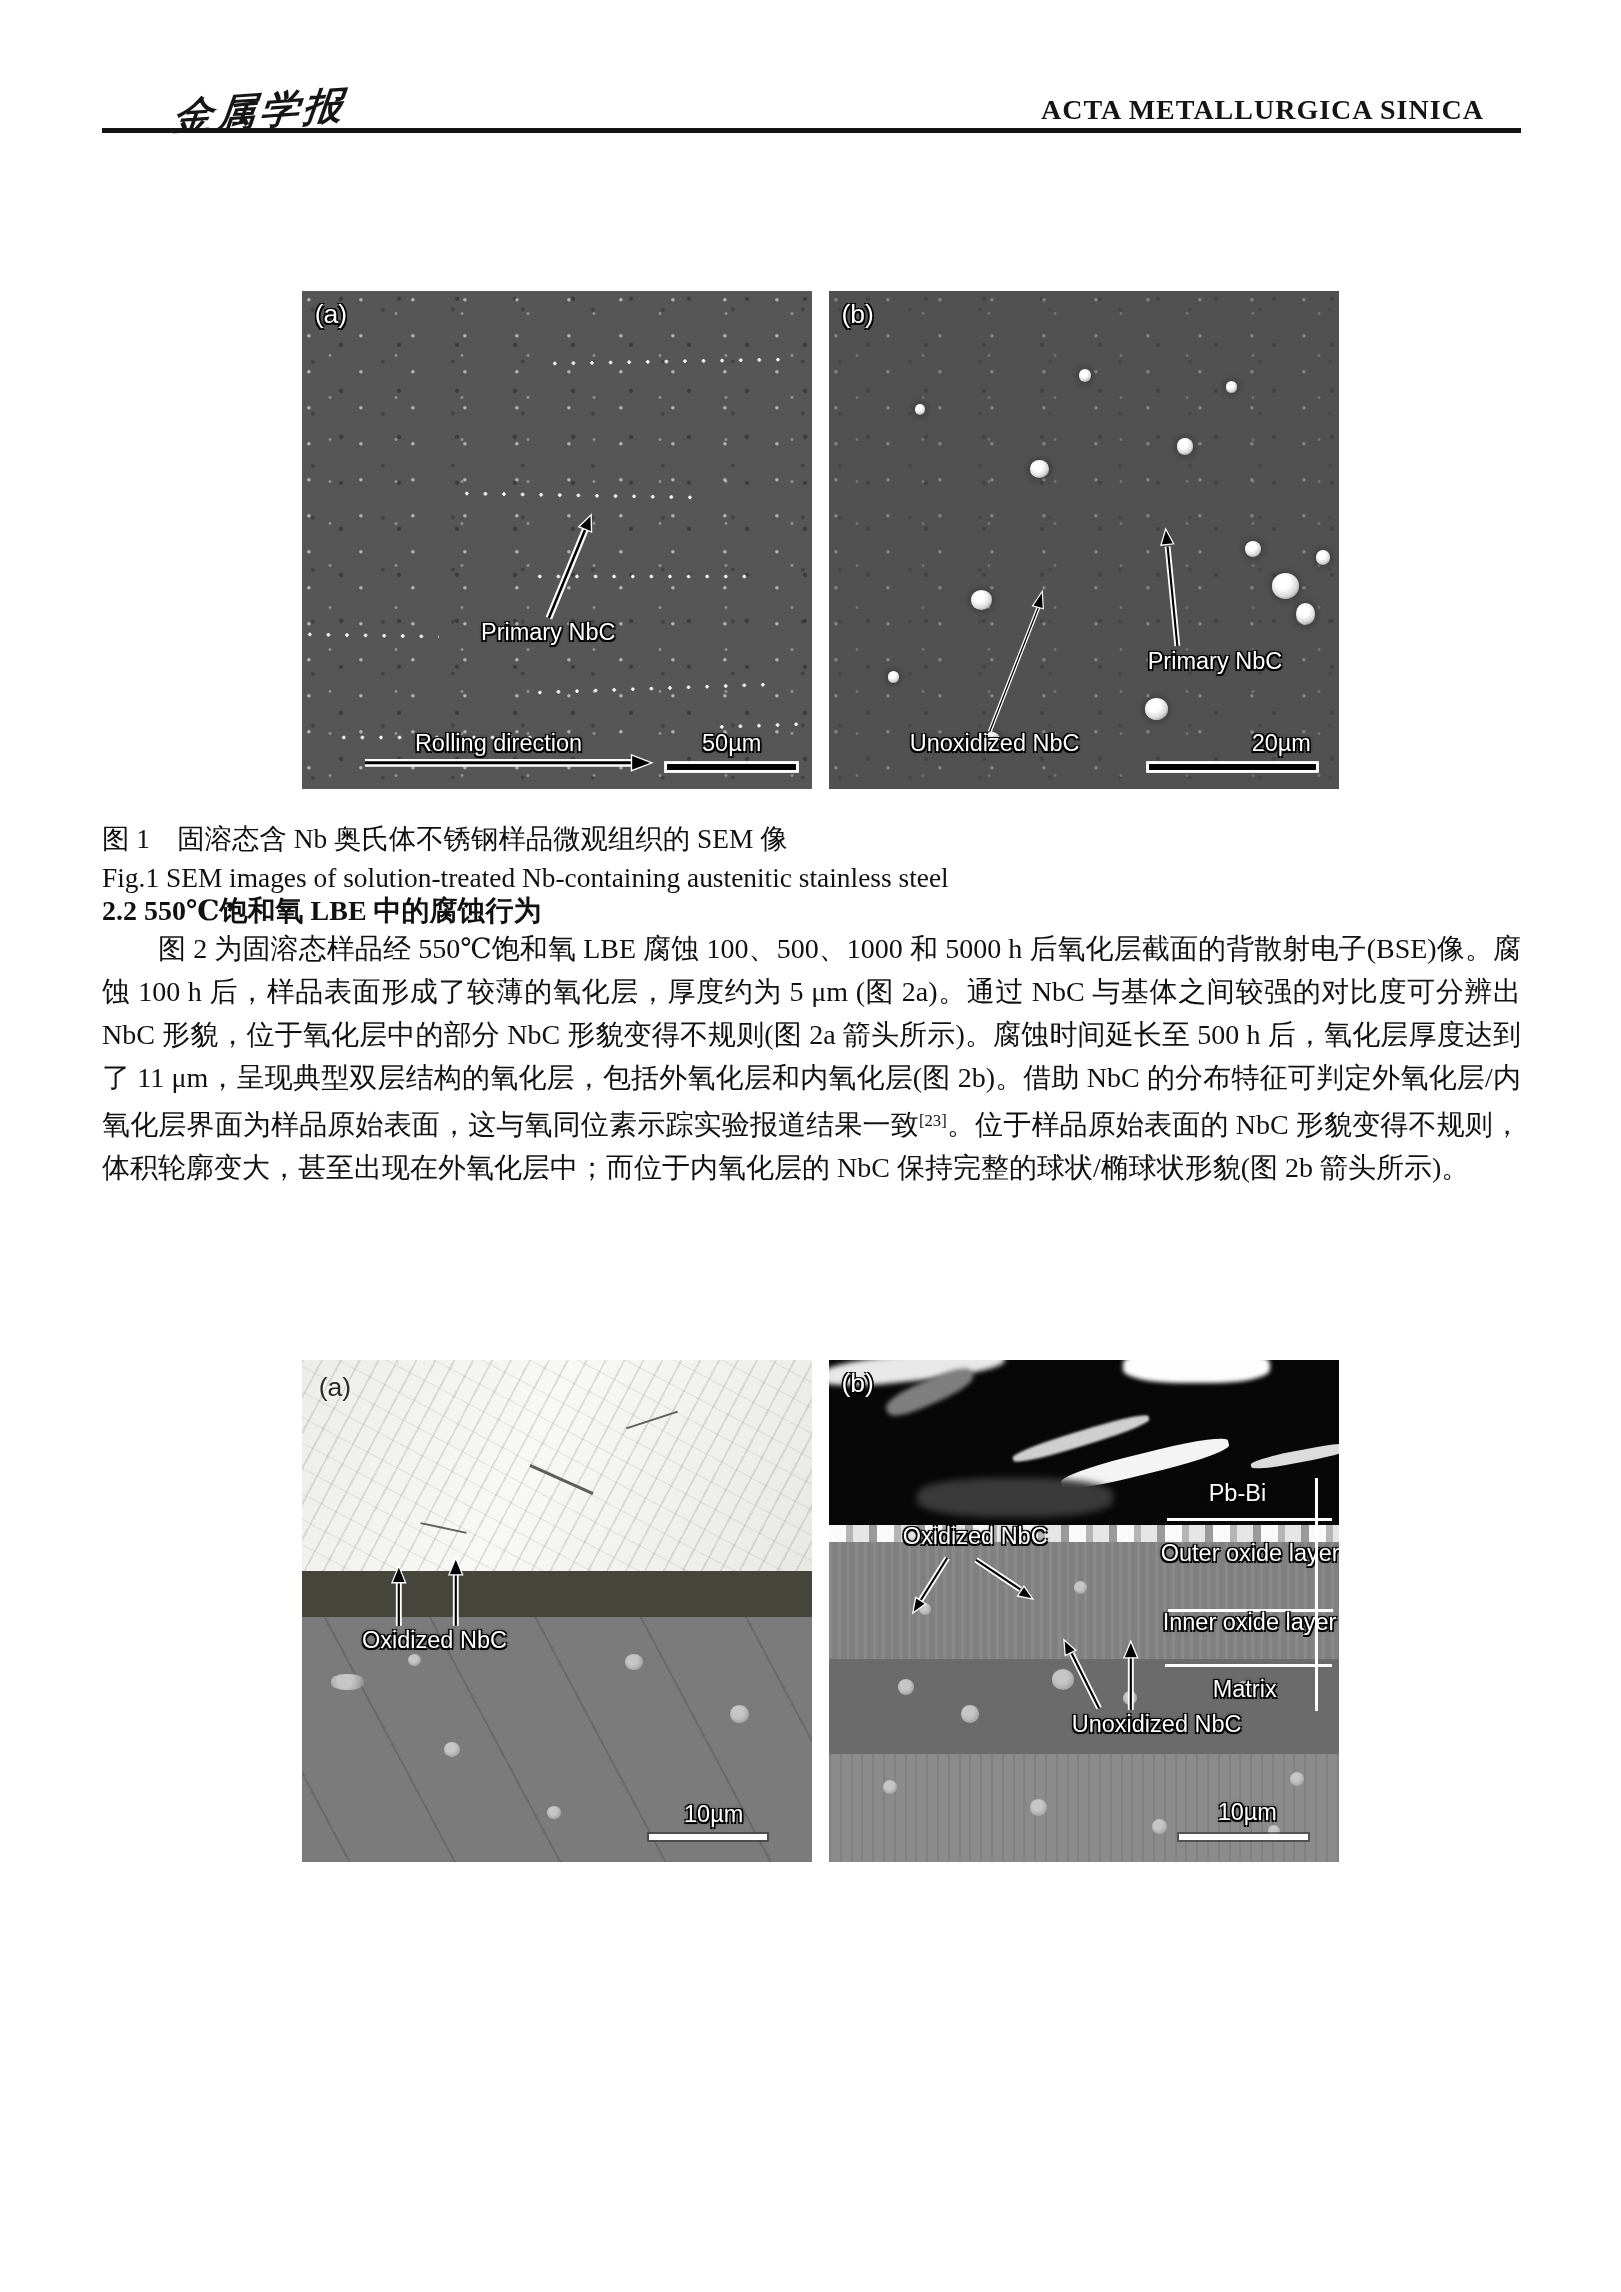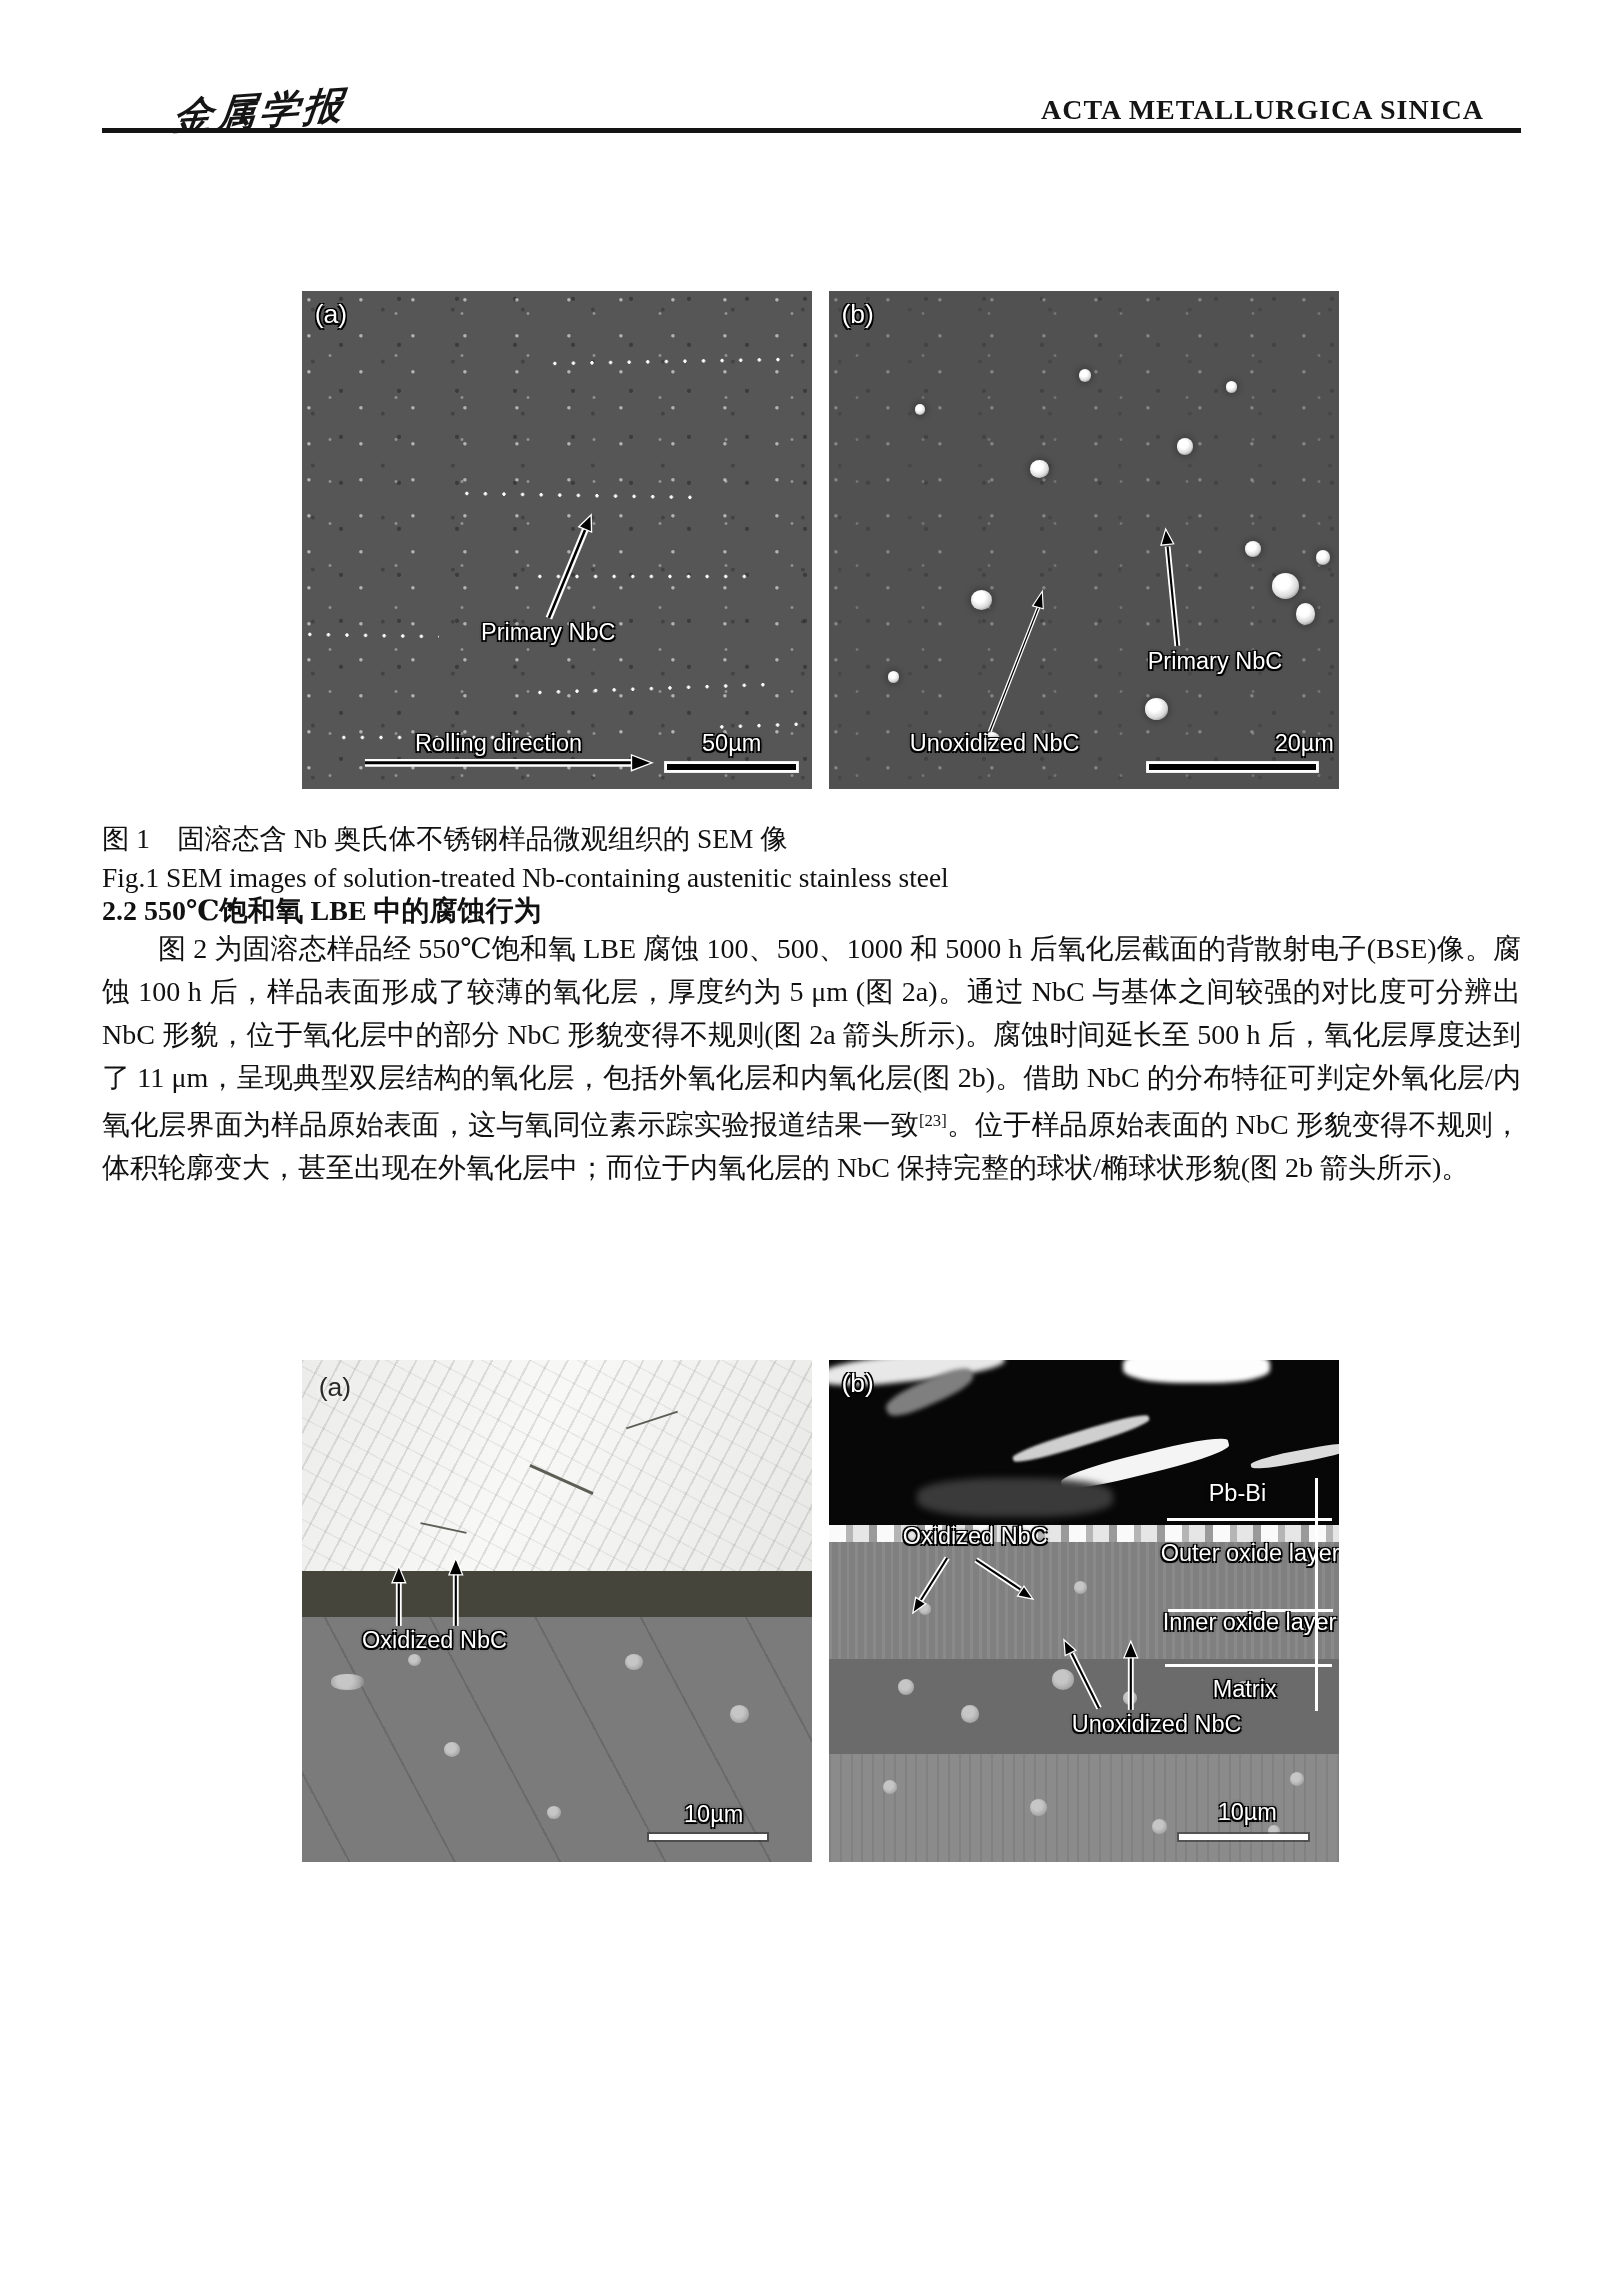--- a/index.html
+++ b/index.html
@@ -161,21 +161,21 @@
         <polygon points="68,6 58,21 69,24" fill="#000" stroke="#fff" stroke-width="1.2"></polygon>
       </svg>
 
       <span class="figlabel" style="left:319px;top:357px;">Primary NbC</span>
       <svg class="arr" style="left:323px;top:230px;width:39px;height:132px;" viewBox="0 0 40 135">
         <path d="M26 128 L16 26" stroke="#fff" stroke-width="6" fill="none"></path>
         <path d="M26 128 L16 26" stroke="#000" stroke-width="2.2" fill="none"></path>
         <polygon points="14,8 22.2,23.2 9.2,24.6" fill="#000" stroke="#fff" stroke-width="1.3"></polygon>
       </svg>
 
-      <span class="figlabel" style="left:423px;top:439px;margin-left:23px;">20µm</span>
+      <span class="figlabel" style="left:423px;top:439px;">20µm</span>
       <div class="sbar-dark" style="left:320px;top:473px;width:167px;"></div>
     </div>
   </div>
 
   <p class="abs cap" style="top:821px;">图 1　固溶态含 Nb 奥氏体不锈钢样品微观组织的 SEM 像</p>
   <p class="abs cap" style="top:863px;">Fig.1 SEM images of solution-treated Nb-containing austenitic stainless steel</p>
 
   <h3 class="abs sec-head" style="top:892px;">2.2 550℃饱和氧 LBE 中的腐蚀行为</h3>
 
   <p class="abs para" style="top:927px;"><span>图 2 为固溶态样品经 550℃饱和氧 LBE 腐蚀 100、500、1000 和 5000 h 后氧化层截面的背散射电子(BSE)像。腐蚀 100 h 后，样品表面形成了较薄的氧化层，厚度约为 5 μm (图 2a)。通过 NbC 与基体之间较强的对比度可分辨出 NbC 形貌，位于氧化层中的部分 NbC 形貌变得不规则(图 2a 箭头所示)。腐蚀时间延长至 500 h 后，氧化层厚度达到了 11 μm，呈现典型双层结构的氧化层，包括外氧化层和内氧化层(图 2b)。借助 NbC 的分布特征可判定外氧化层/内氧化层界面为样品原始表面，这与氧同位素示踪实验报道结果一致</span><sup>[23]</sup><span>。位于样品原始表面的 NbC 形貌变得不规则，体积轮廓变大，甚至出现在外氧化层中；而位于内氧化层的 NbC 保持完整的球状/椭球状形貌(图 2b 箭头所示)。</span></p>

